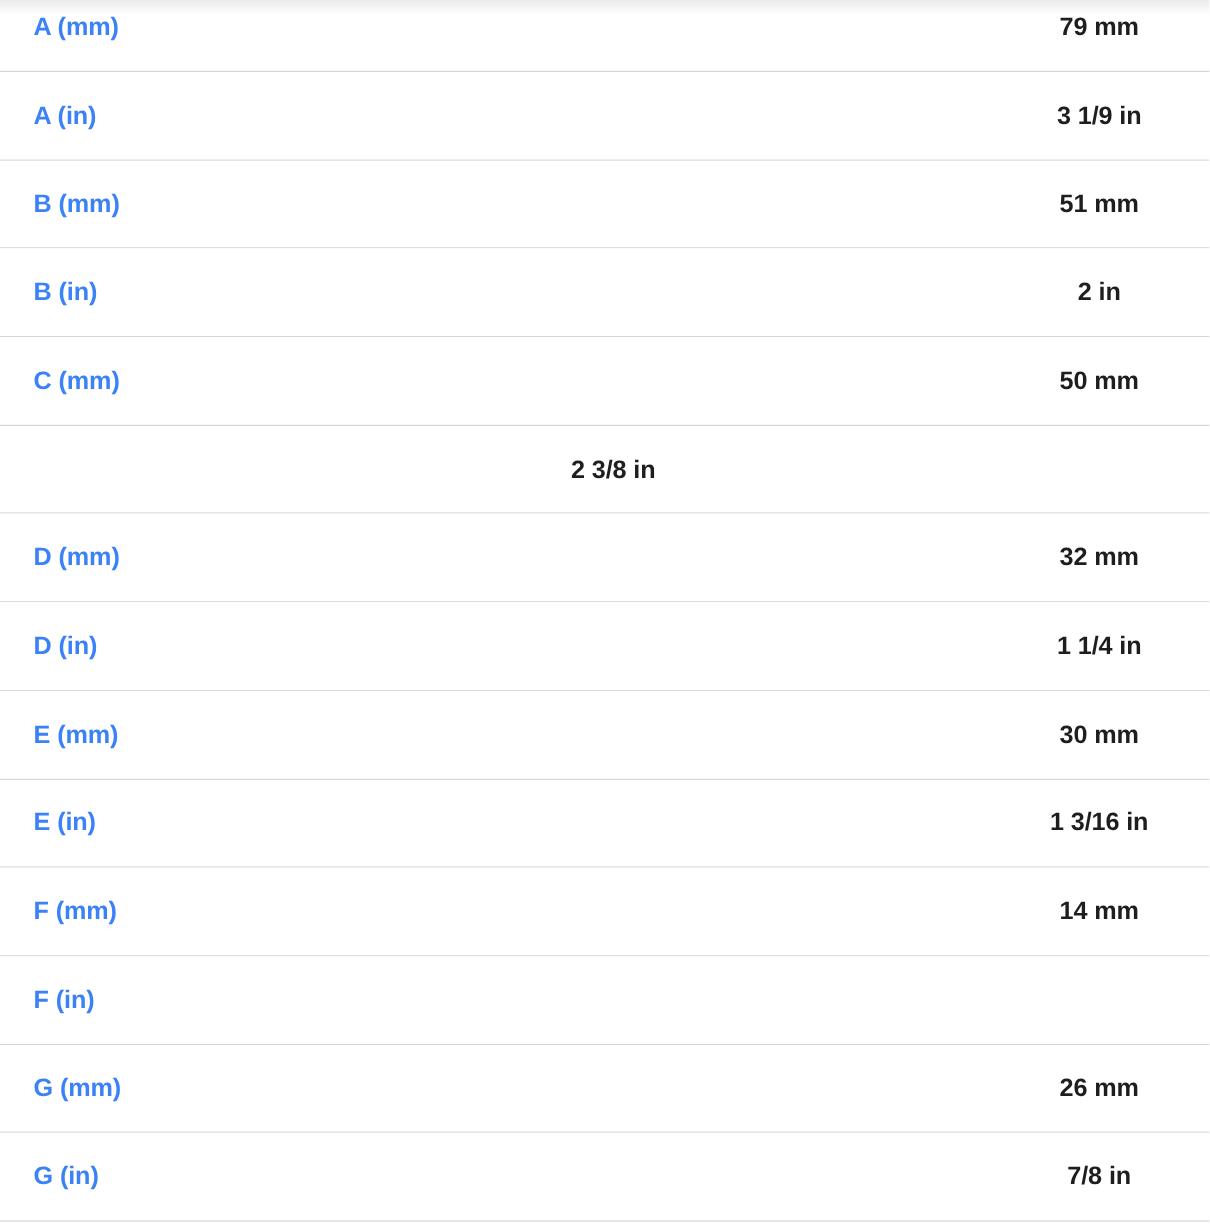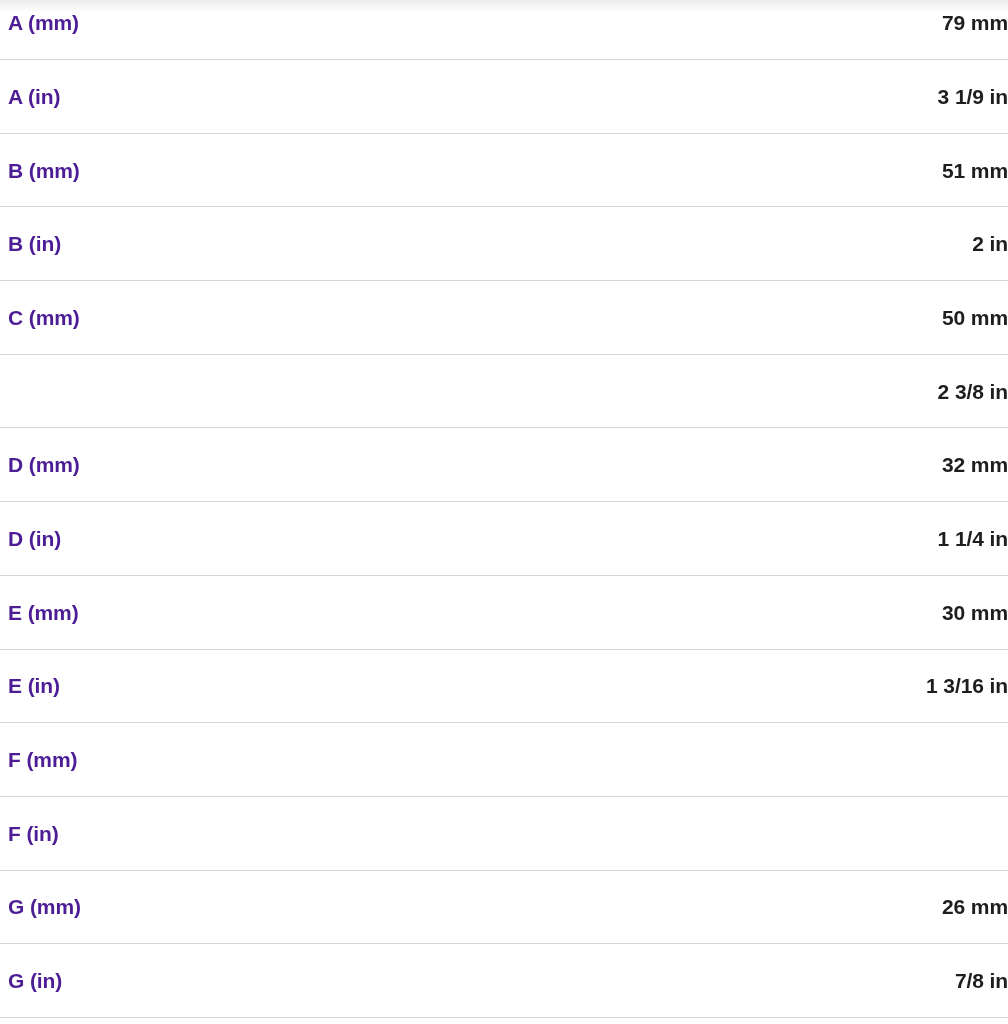--- a/index.html
+++ b/index.html
@@ -39,41 +39,41 @@
     width: 1008px;
     height: 73.7px;
     display: flex;
     align-items: center;
     background: #ffffff;
     border-bottom: 1.5px solid #d6d6d6;
   }
 
   .spec-label {
     flex: 0 0 810px;
-    padding-left: 8px;
+    padding-left: 28px;
     box-sizing: border-box;
     font-size: 21px;
     font-weight: 700;
     line-height: 1;
-    color: #4c1d95;
+    color: #3b82f6;
     letter-spacing: -0.1px;
     white-space: nowrap;
   }
 
   .spec-value {
     flex: 1 1 auto;
     padding-left: 14px;
     box-sizing: border-box;
     font-size: 21px;
     font-weight: 700;
     line-height: 1;
     color: #1e1e1e;
     letter-spacing: -0.1px;
     white-space: nowrap;
-    text-align: right;
+    text-align: center;
   }
 
   
   #scroll-shadow {
     position: absolute;
     left: 0;
     top: 0;
     width: 1008px;
     height: 13px;
     background: linear-gradient(to bottom, #ebebeb 0%, #f4f4f4 45%, #fdfdfd 85%, #ffffff 100%);
@@ -121,20 +121,21 @@
       <div class="spec-row">
         <div class="spec-label">E (mm)</div>
         <div class="spec-value">30 mm</div>
       </div>
       <div class="spec-row">
         <div class="spec-label">E (in)</div>
         <div class="spec-value">1 3/16 in</div>
       </div>
       <div class="spec-row">
         <div class="spec-label">F (mm)</div>
+        <div class="spec-value">14 mm</div>
       </div>
       <div class="spec-row">
         <div class="spec-label">F (in)</div>
       </div>
       <div class="spec-row">
         <div class="spec-label">G (mm)</div>
         <div class="spec-value">26 mm</div>
       </div>
       <div class="spec-row">
         <div class="spec-label">G (in)</div>

